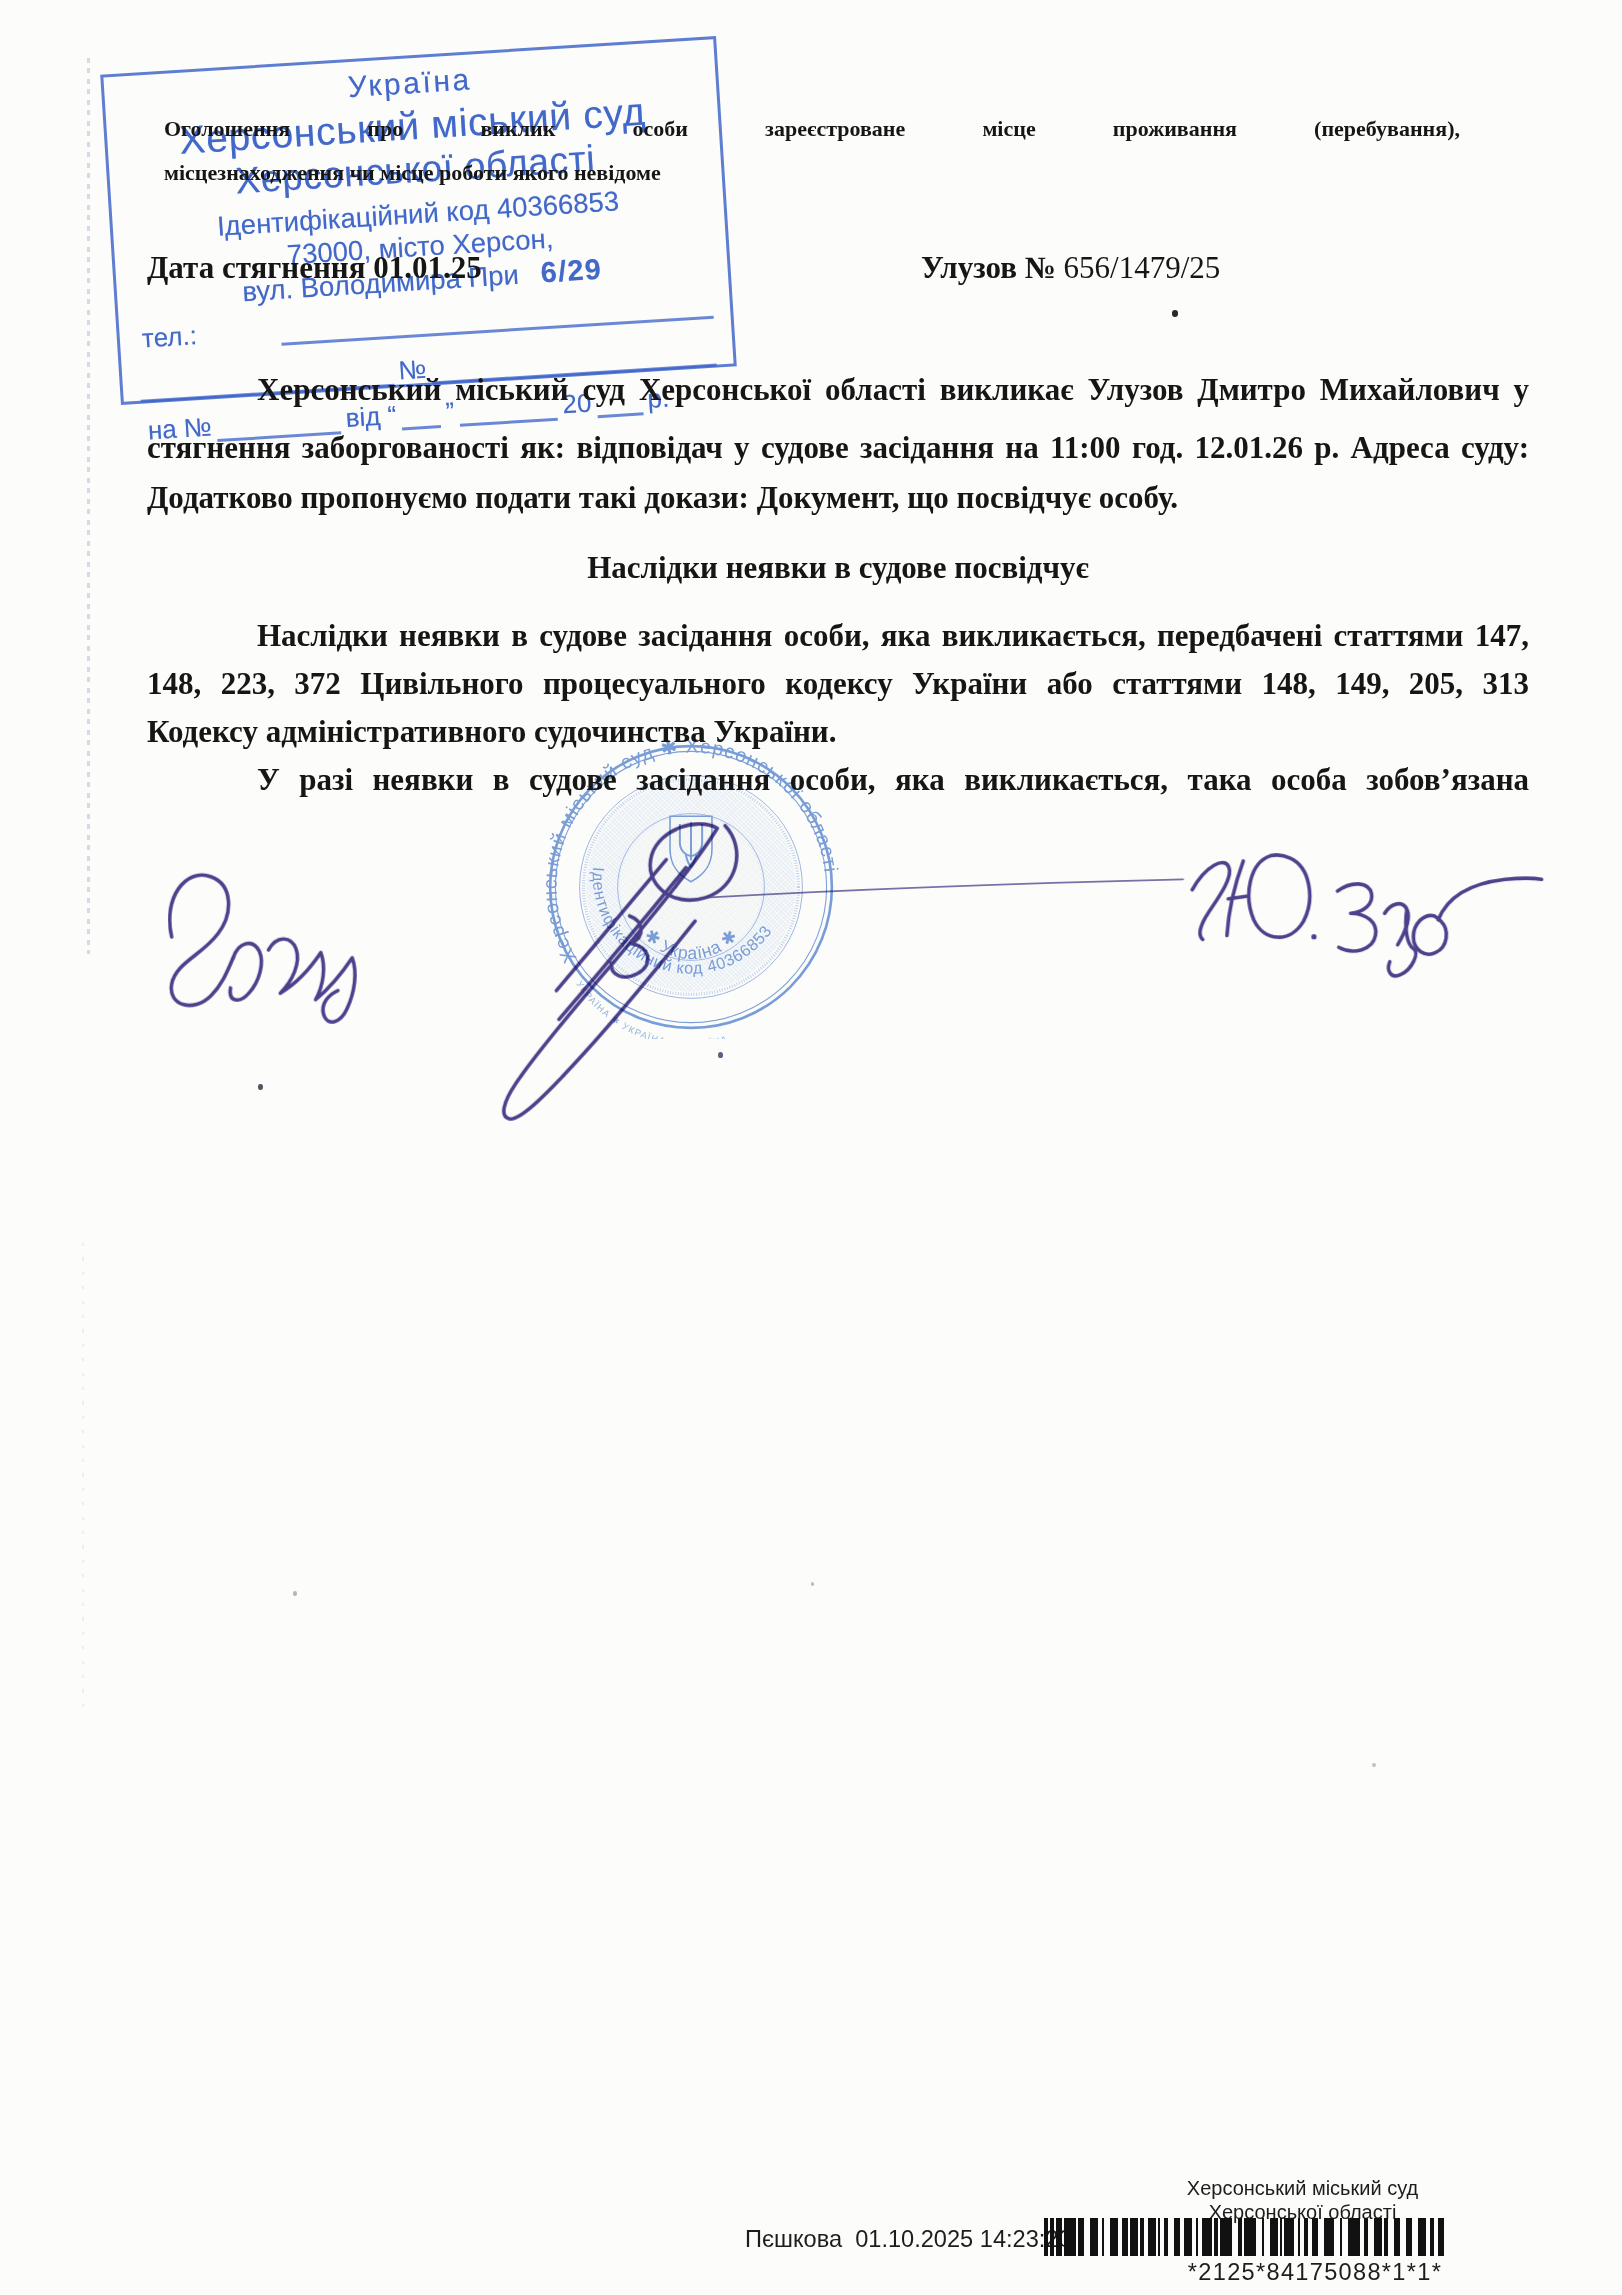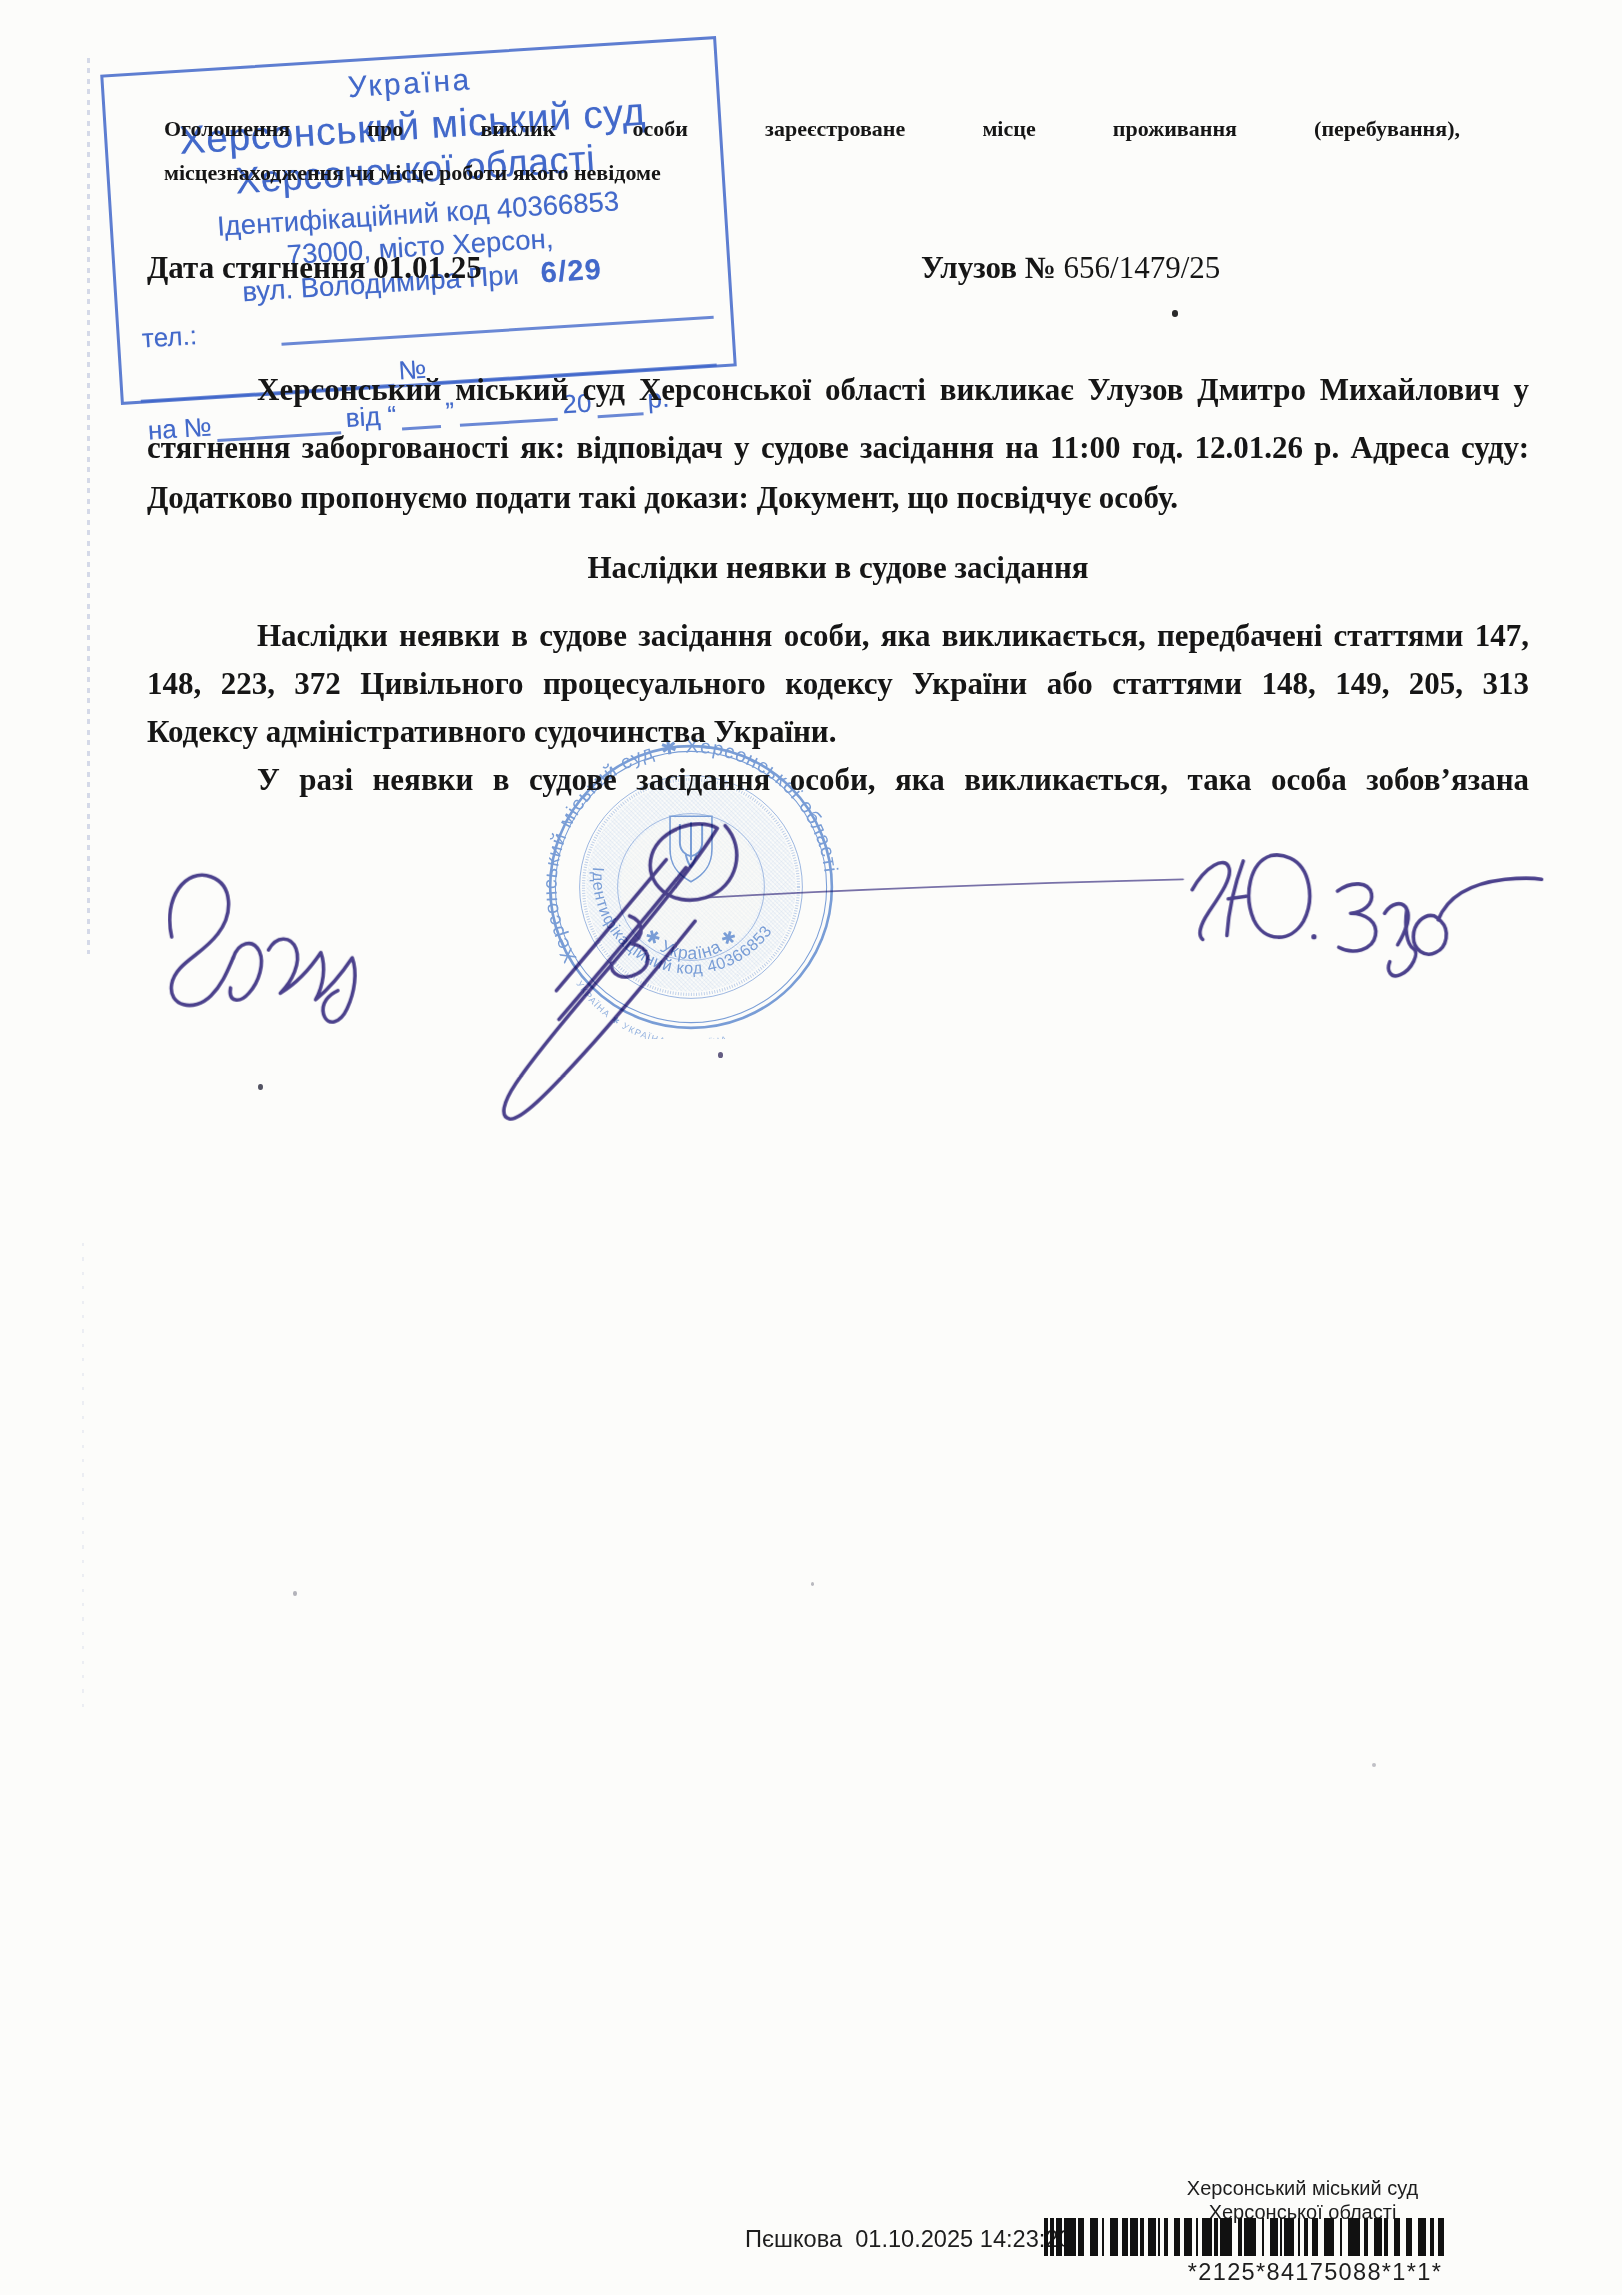--- a/index.html
+++ b/index.html
@@ -143,21 +143,21 @@
 
   <div class="blk para p1 jp justify-last indent">
       <div class="line">Херсонський міський суд Херсонської області викликає Улузов Дмитро Михайлович у</div>
       <div class="line last">стягнення заборгованості як: відповідач у судове засідання на 11:00 год. 12.01.26 р. Адреса суду:</div>
     </div>
 
   <div class="blk para p2">
     <div class="line">Додатково пропонуємо подати такі докази: Документ, що посвідчує особу.</div>
   </div>
 
-  <div class="blk hdg">Наслідки неявки в судове засідання</div>
+  <div class="blk hdg">Наслідки неявки в судове посвідчує</div>
 
   <div class="blk para p34">
     <div class="jp indent">
         <div class="line">Наслідки неявки в судове засідання особи, яка викликається, передбачені статтями 147,</div>
         <div class="line">148, 223, 372 Цивільного процесуального кодексу України або статтями 148, 149, 205, 313</div>
         <div class="line last">Кодексу адміністративного судочинства України.</div>
       </div>
     <div class="jp grp2">
         <div class="line">У разі неявки в судове засідання особи, яка викликається, така особа зобов’язана</div>
       </div>

